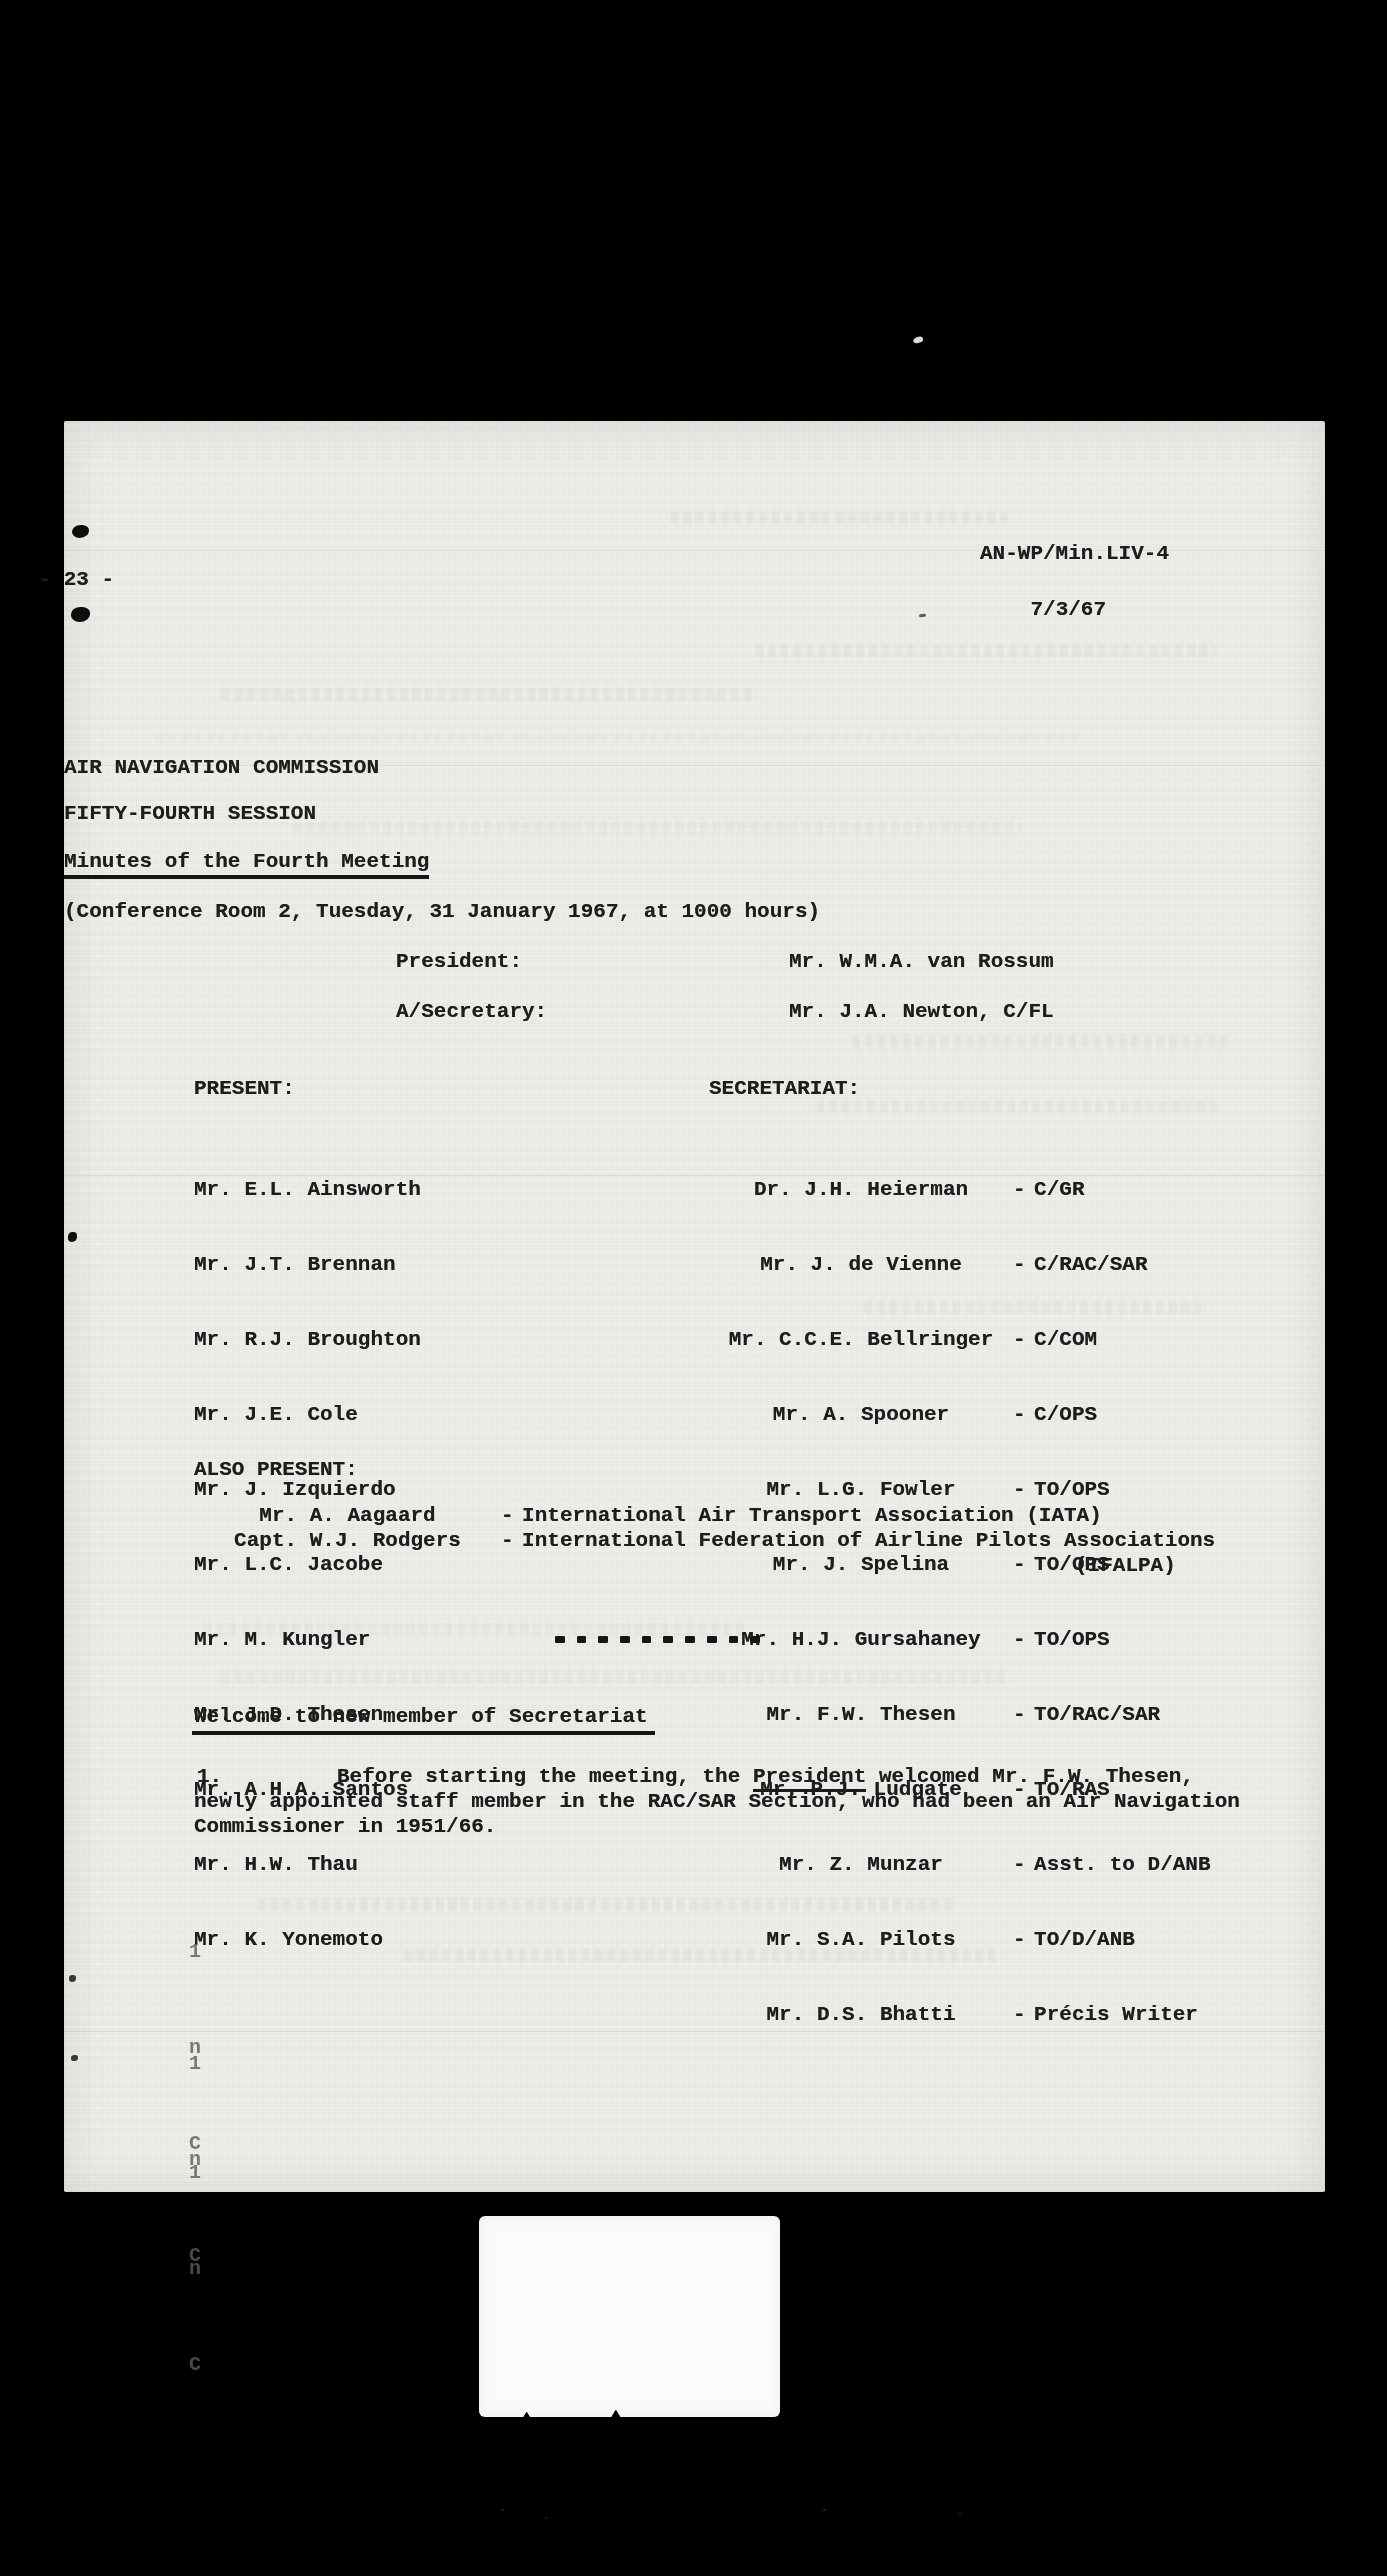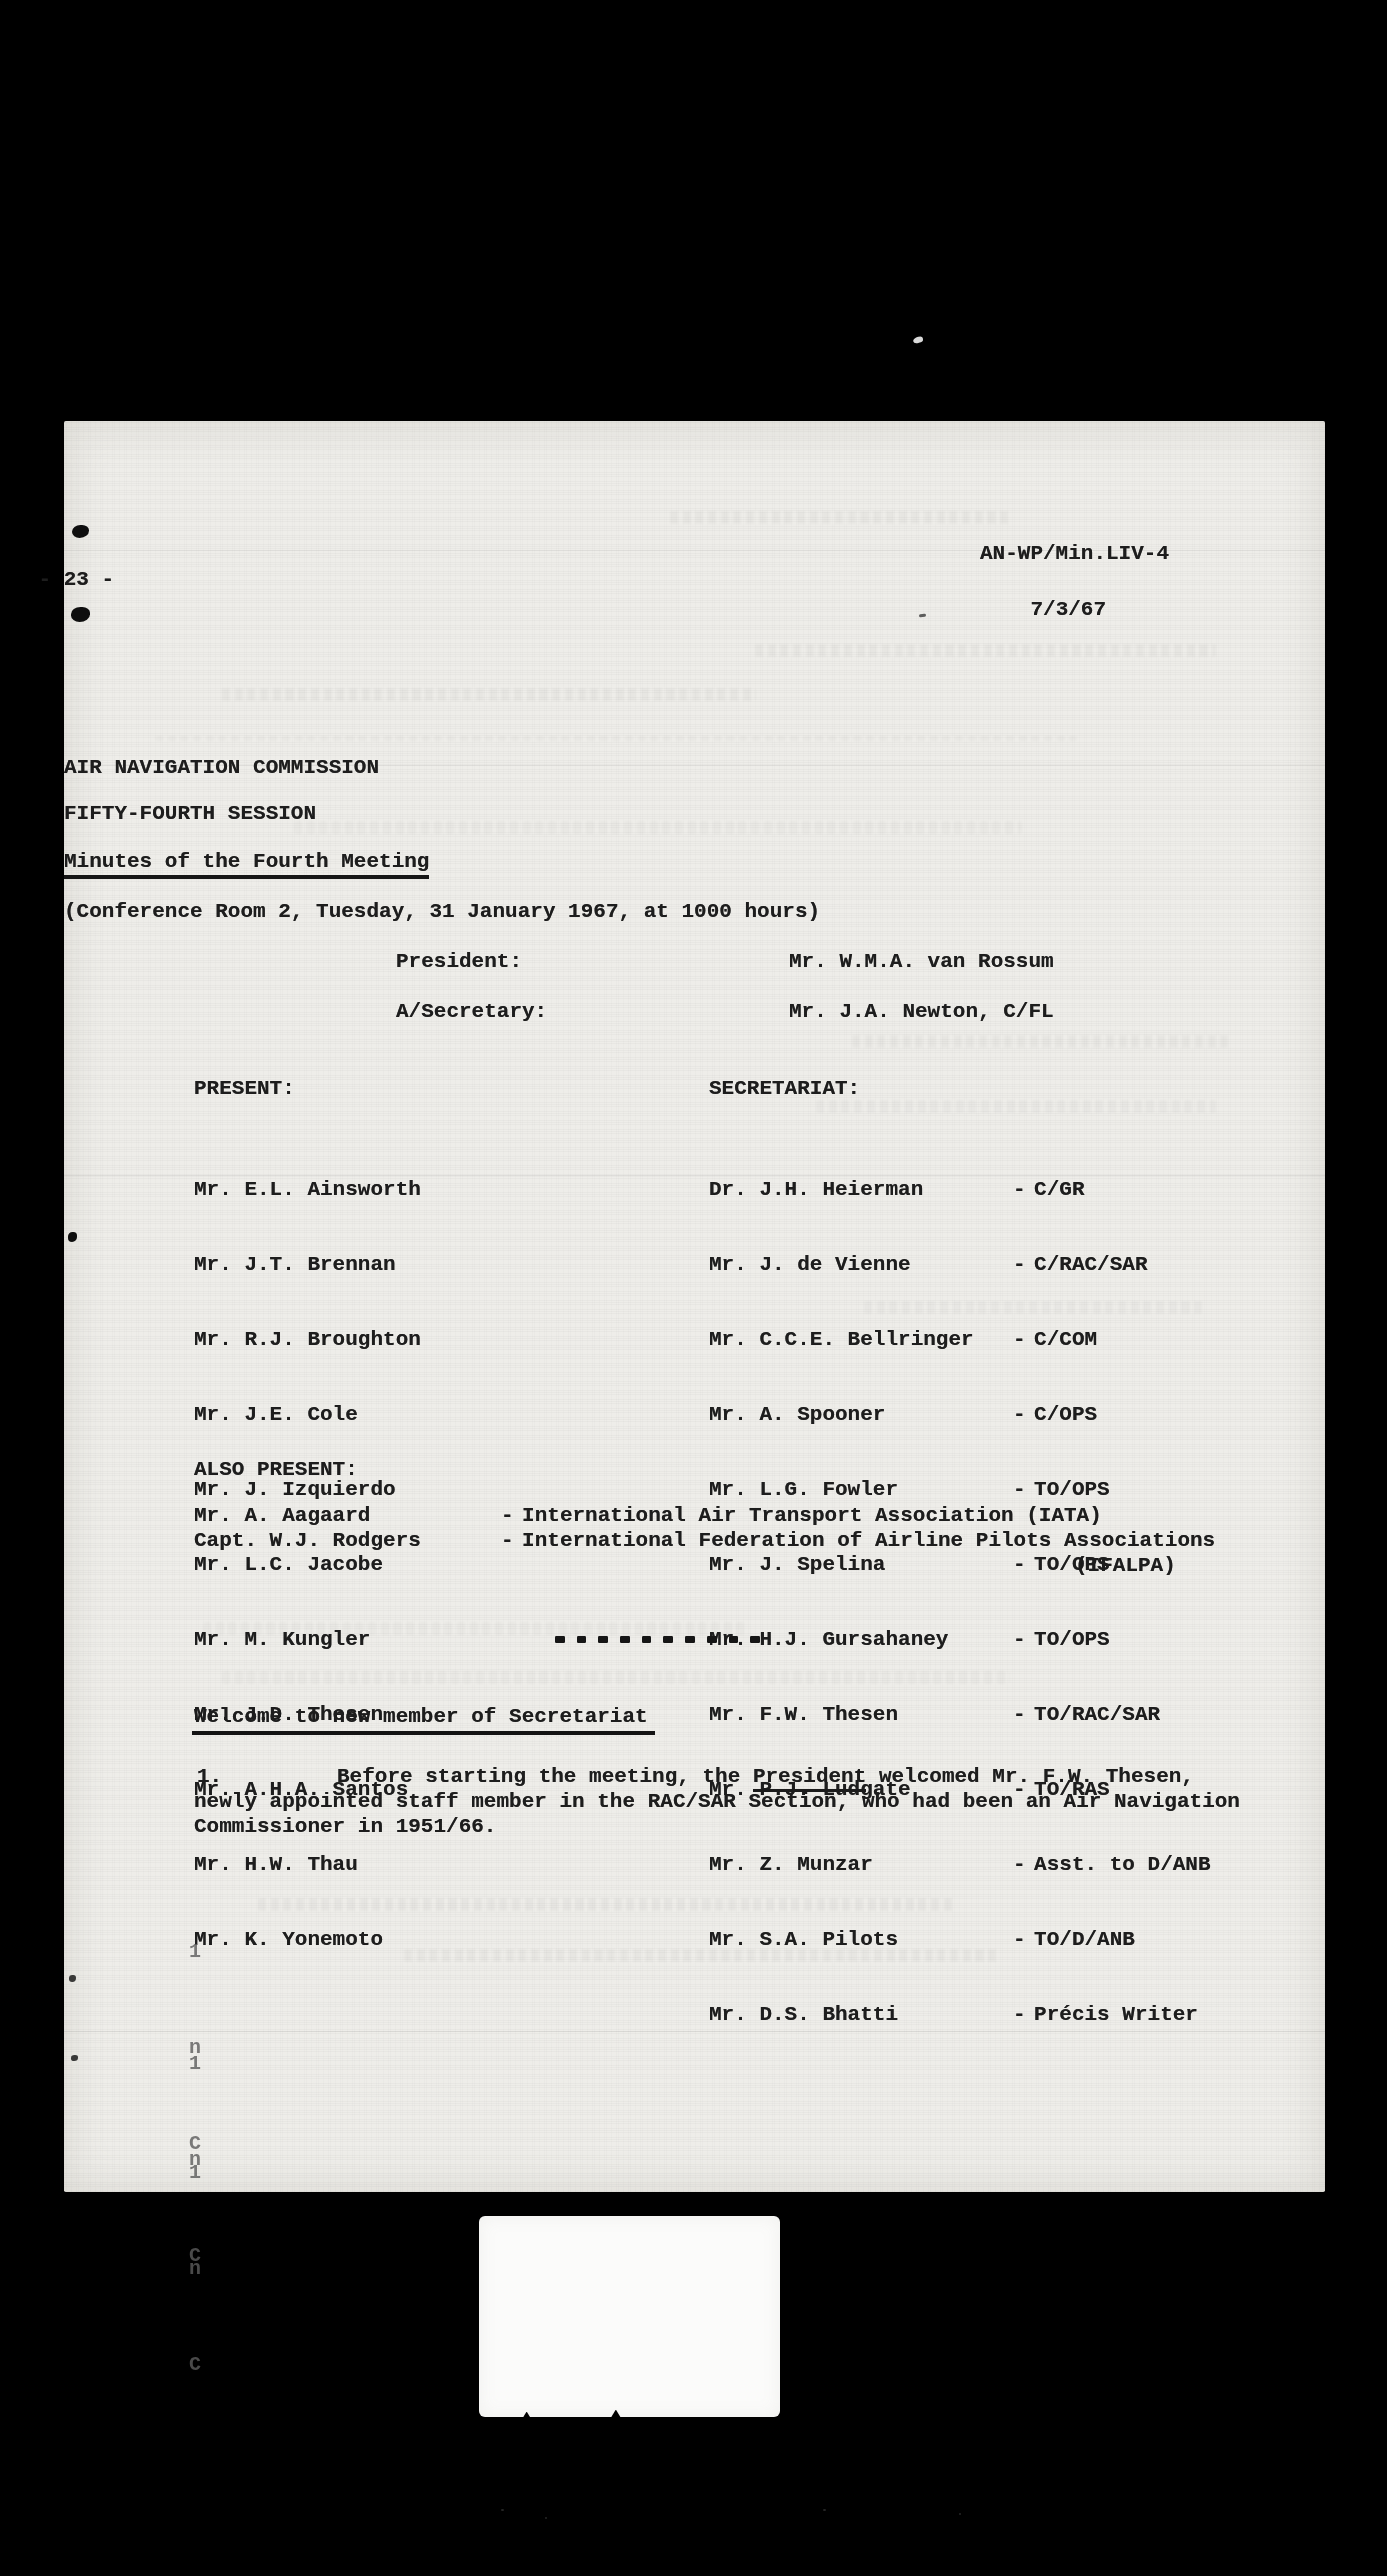--- a/index.html
+++ b/index.html
@@ -23,21 +23,21 @@
     font-weight:700;font-size:21px;line-height:25px;color:#1d1d1d;
     white-space:pre;letter-spacing:0px;
     text-shadow:0 0 0.6px rgba(25,25,25,0.65);
   }
   .center{text-align:left;width:1225px;left:0;}
   .heavy-underline{border-bottom:4.2px solid #161616;padding-bottom:2.4px;}
   .section-underline{border-bottom:4.9px solid #141414;padding-bottom:3px;padding-right:7.3px;margin-left:-2.4px;padding-left:2.4px;}
   .inline-underline{border-bottom:3px solid #1b1b1b;padding-bottom:0.6px;}
   .list .row{height:25px;}
   .cols{display:flex;}
-  .name-col{display:inline-block;}
+  .name-col{display:inline-block;text-align:center;}
   .sec-name{width:304px;}
   .ap-name{width:307px;}
   .dash-gap{display:inline-block;width:8.5px;}
   
   .divider{position:absolute;display:flex;gap:12px;}
   .divider i{display:block;width:9.7px;height:7.3px;background:#161616;border-radius:1.2px;}
   
   .ghost{
     position:absolute;height:13.3px;
     background:repeating-linear-gradient(90deg, rgba(70,70,70,0.55) 0 8px, transparent 8px 12.7px);

